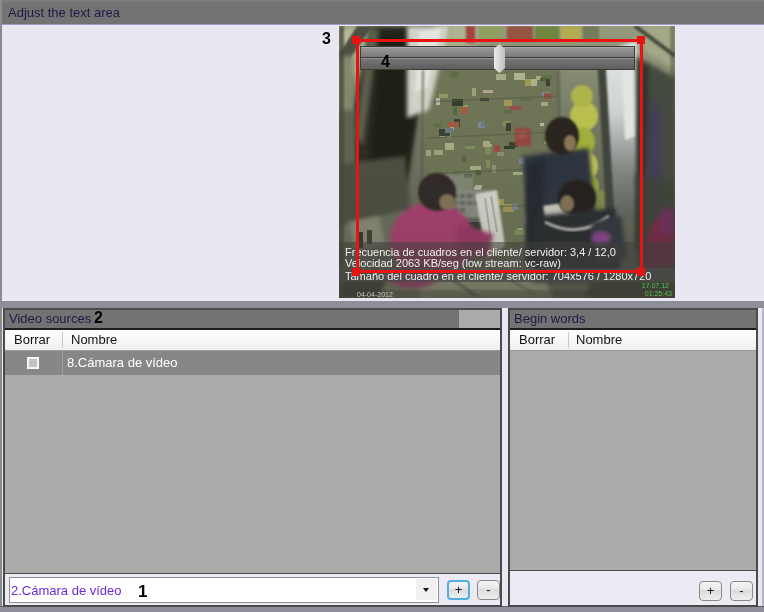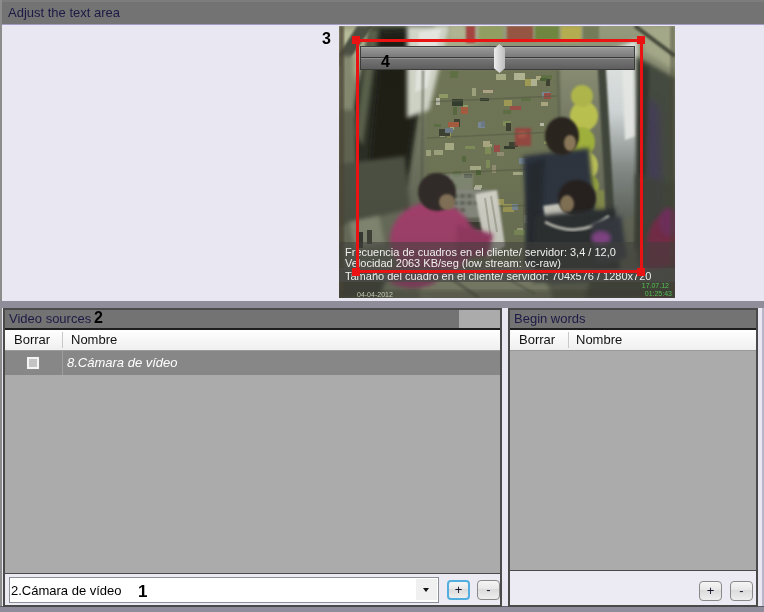--- a/index.html
+++ b/index.html
@@ -333,27 +333,27 @@
     <span style="position:absolute;left:9px;">Borrar</span>
     <span style="position:absolute;left:66px;">Nombre</span>
     <div class="abs" style="left:57px;top:2px;width:1px;height:16px;background:#c9c9c9;"></div>
   </div>
 
   <div class="abs" style="left:0;top:41px;width:495px;height:24px;background:#878787;color:#fff;font-size:13px;line-height:24px;">
     <div class="abs" style="left:21px;top:5px;width:14px;height:14px;background:#f4f4f4;border:1px solid #8a8a8a;box-sizing:border-box;">
       <div class="abs" style="left:2px;top:2px;width:8px;height:8px;background:#c3c3c3;"></div>
     </div>
     <div class="abs" style="left:57px;top:0;width:1px;height:24px;background:#9e9e9e;"></div>
-    <span style="position:absolute;left:62px;font-style:italic;">8.Cámara de vídeo</span>
+    <span style="position:absolute;left:62px;">8.Cámara de vídeo</span>
   </div>
 
   <div class="abs" style="left:0;top:263px;width:495px;height:32px;background:#eceaf2;border-top:1px solid #4a4a4a;box-sizing:border-box;">
 
     <div class="abs" style="left:4px;top:3px;width:430px;height:26px;background:#fff;border:1px solid #8a8f98;box-sizing:border-box;">
-      <span style="position:absolute;left:1px;top:5px;font-size:13px;color:#000000;">2.Cámara de vídeo</span>
+      <span style="position:absolute;left:1px;top:5px;font-size:13px;color:#6d28d9;">2.Cámara de vídeo</span>
       <div class="abs" style="right:1px;top:1px;width:21px;height:21px;background:#f0f0f0;">
         <div class="abs" style="left:7px;top:9px;width:0;height:0;border-left:3.5px solid transparent;border-right:3.5px solid transparent;border-top:4px solid #111;"></div>
       </div>
     </div>
     <div class="abs num" style="left:133px;top:8px;font-size:17px;">1</div>
 
     <div class="abs" style="left:442px;top:6px;width:23px;height:20px;border:2px solid #52aede;border-radius:4px;background:linear-gradient(#f5f5f5,#e7e7e7 45%,#dbdbdb 46%,#eeeeee);box-sizing:border-box;text-align:center;font-size:13px;line-height:15px;color:#14142a;">+</div>
 
     <div class="abs" style="left:472px;top:6px;width:23px;height:20px;border:1px solid #898989;border-radius:4px;background:linear-gradient(#f5f5f5,#e7e7e7 45%,#dbdbdb 46%,#eeeeee);box-sizing:border-box;text-align:center;font-size:13px;line-height:17px;color:#14142a;">-</div>
   </div>

